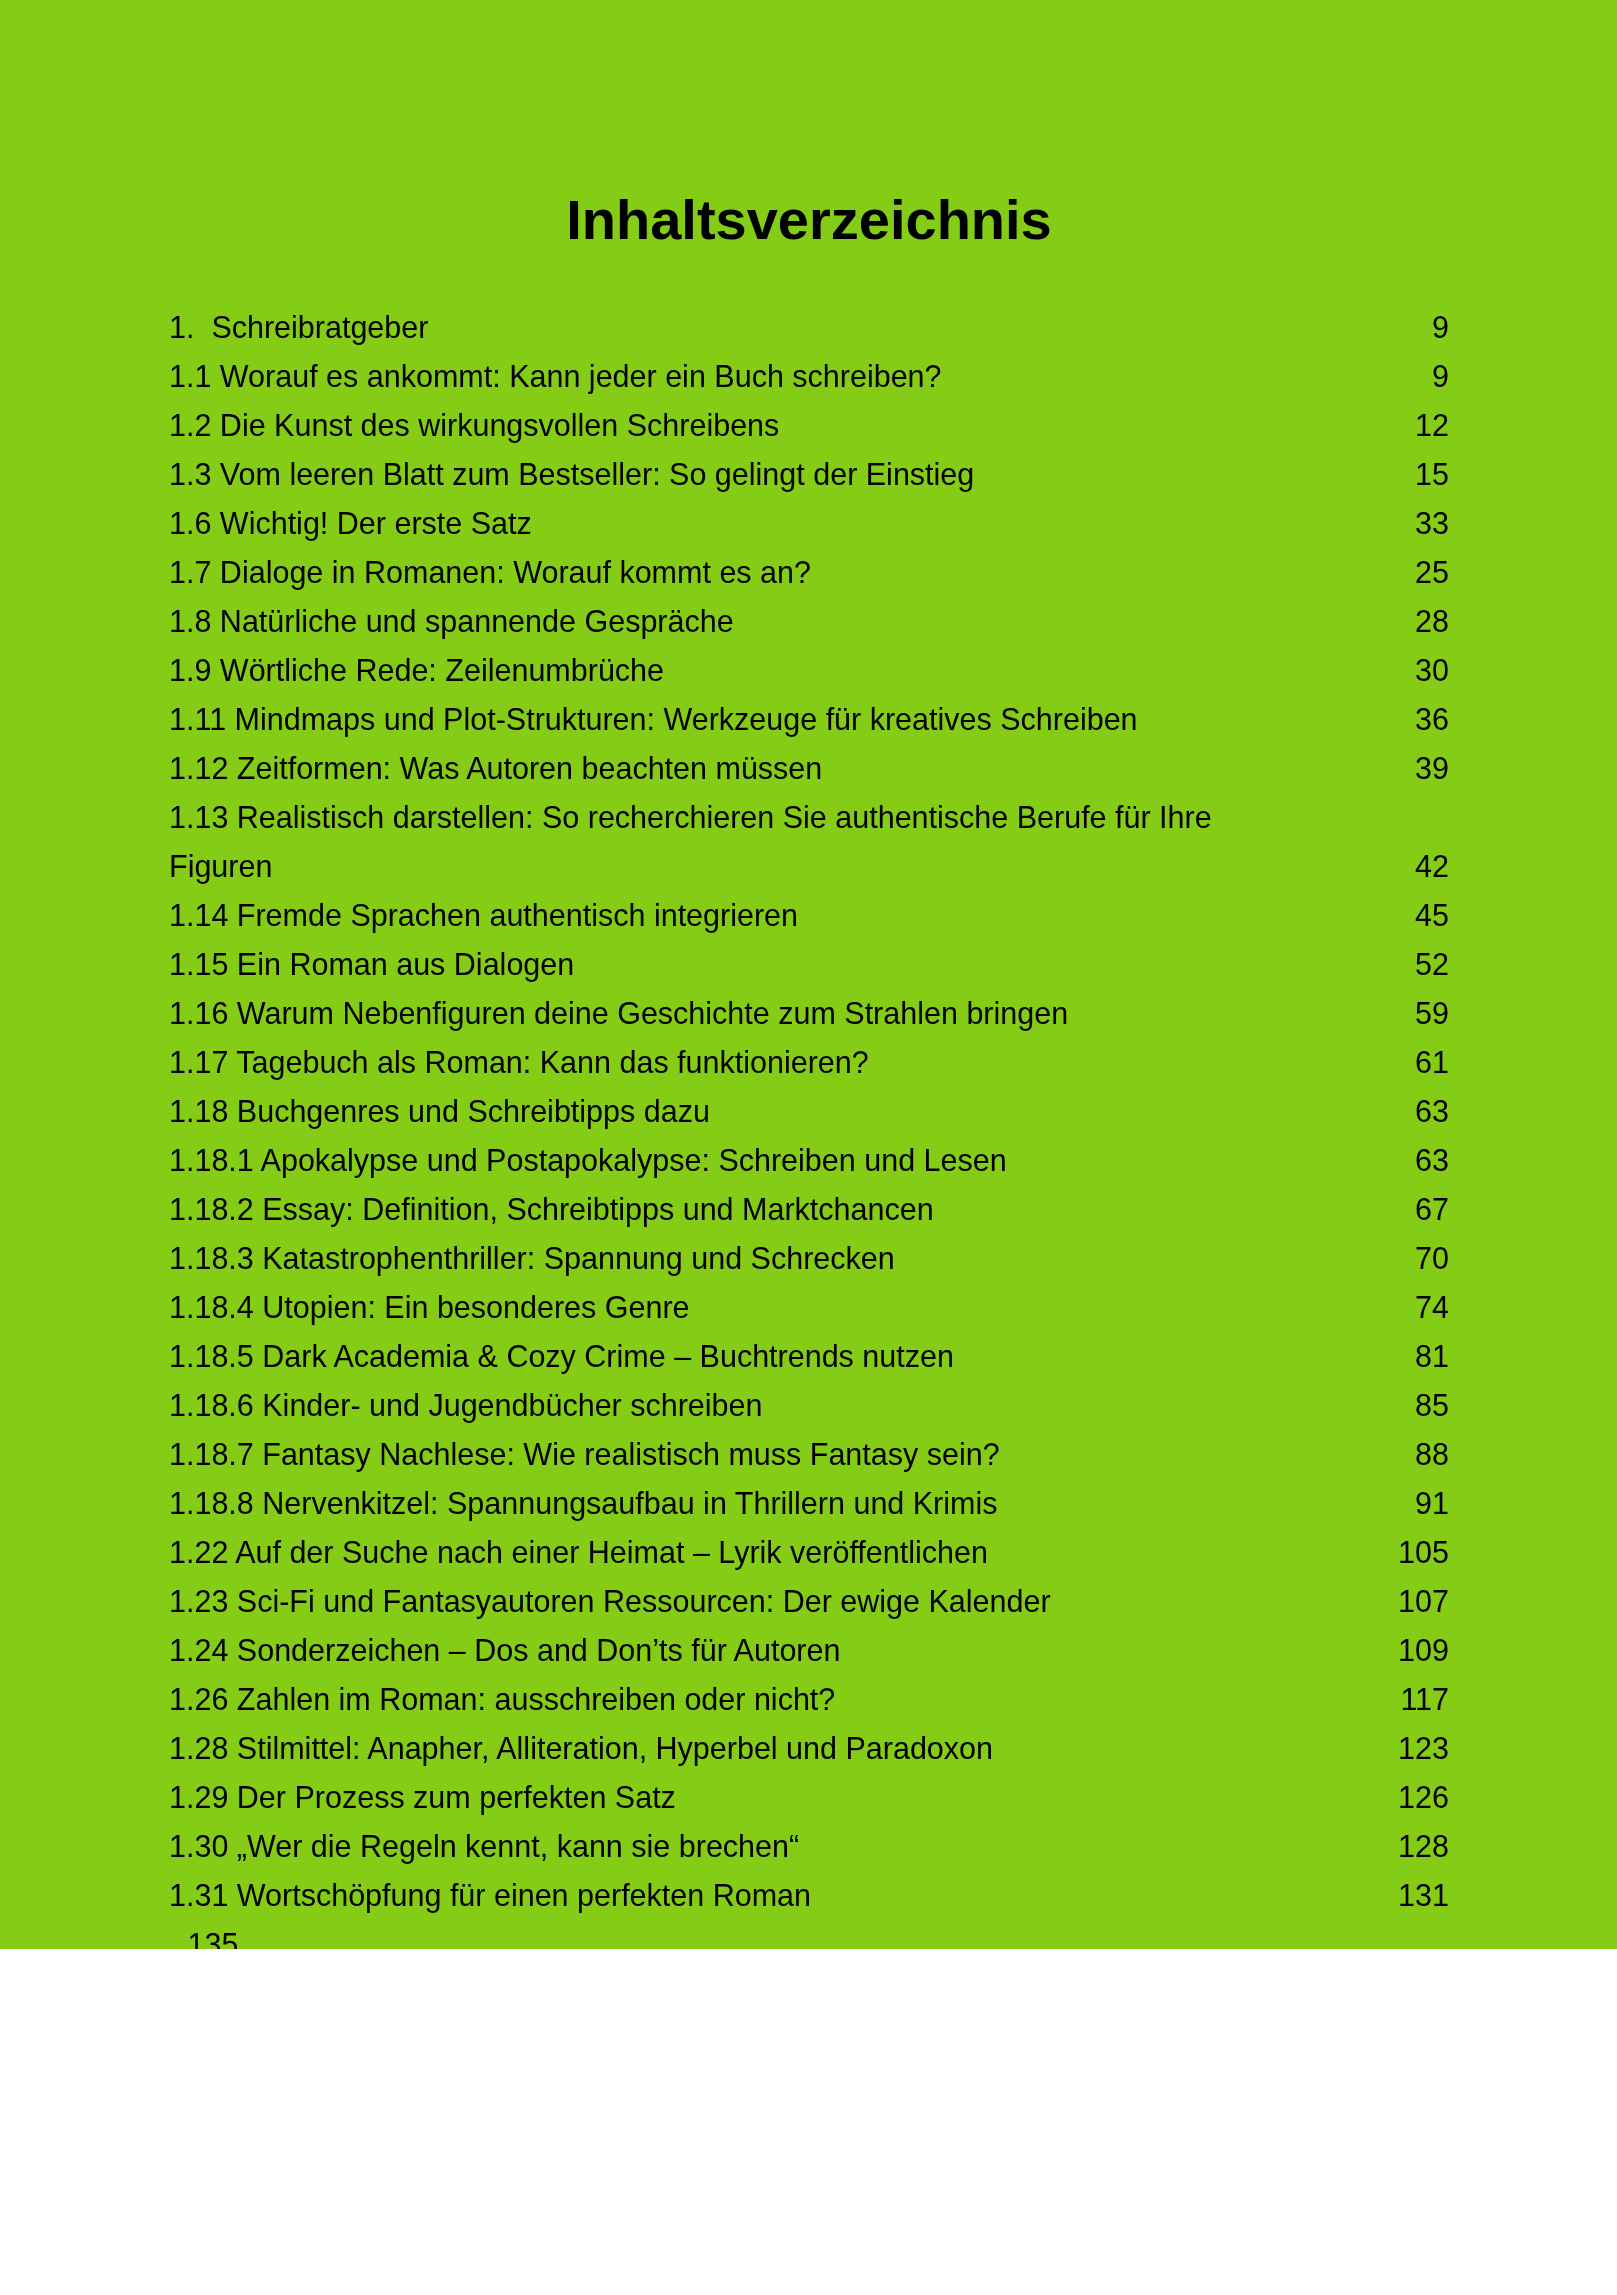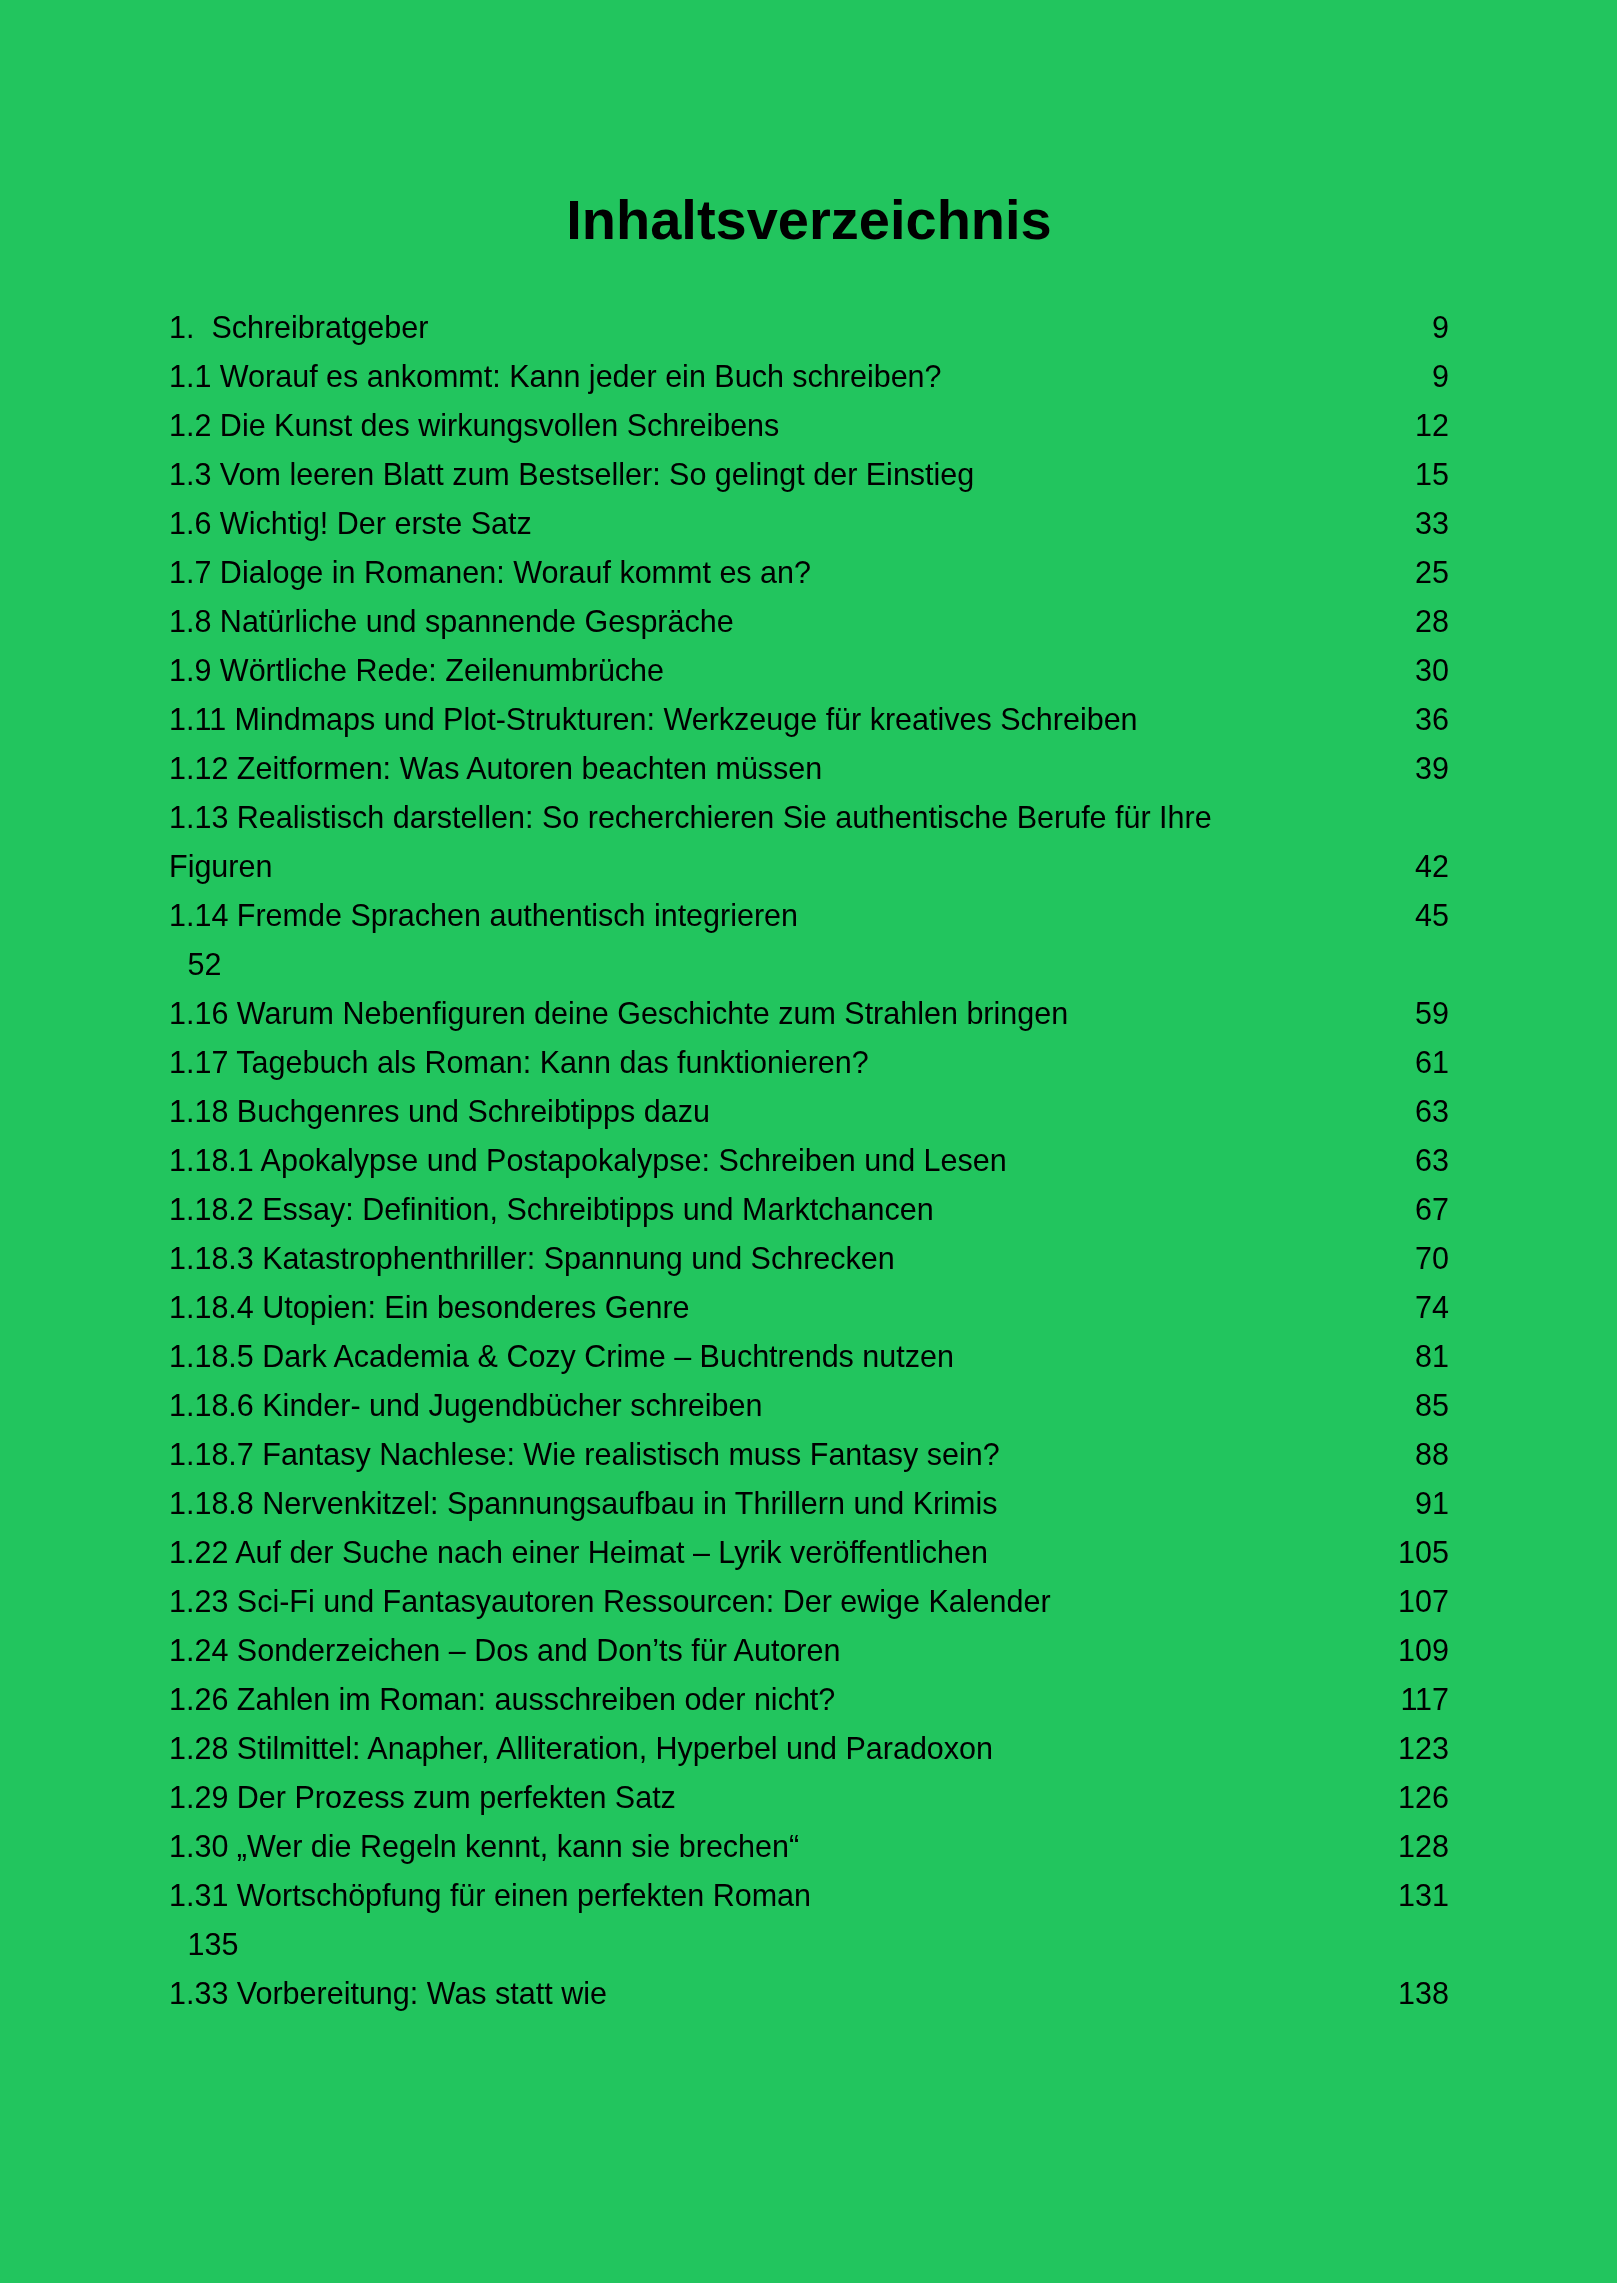--- a/index.html
+++ b/index.html
@@ -3,22 +3,22 @@
 <meta charset="utf-8">
 <style>
   html, body {
     margin: 0;
     padding: 0;
     background: #ffffff;
   }
   .page {
     position: relative;
     width: 1618px;
-    height: 2283px;
-    background: #22c55e;
+    height: 1949px;
+    background: #84cc16;
     color: #000000;
     font-family: "Liberation Sans", sans-serif;
     overflow: hidden;
     box-sizing: border-box;
   }
   .title {
     margin: 0;
     padding-top: 192px;
     text-align: center;
     font-size: 56px;
@@ -99,20 +99,21 @@
   </div>
       <div class="toc-row">
     <span class="toc-text">Figuren</span>
     <span class="toc-page">42</span>
   </div>
       <div class="toc-row">
     <span class="toc-text">1.14 Fremde Sprachen authentisch integrieren</span>
     <span class="toc-page">45</span>
   </div>
       <div class="toc-row">
+    <span class="toc-text">1.15 Ein Roman aus Dialogen</span>
     <span class="toc-page">52</span>
   </div>
       <div class="toc-row">
     <span class="toc-text">1.16 Warum Nebenfiguren deine Geschichte zum Strahlen bringen</span>
     <span class="toc-page">59</span>
   </div>
       <div class="toc-row">
     <span class="toc-text">1.17 Tagebuch als Roman: Kann das funktionieren?</span>
     <span class="toc-page">61</span>
   </div>

